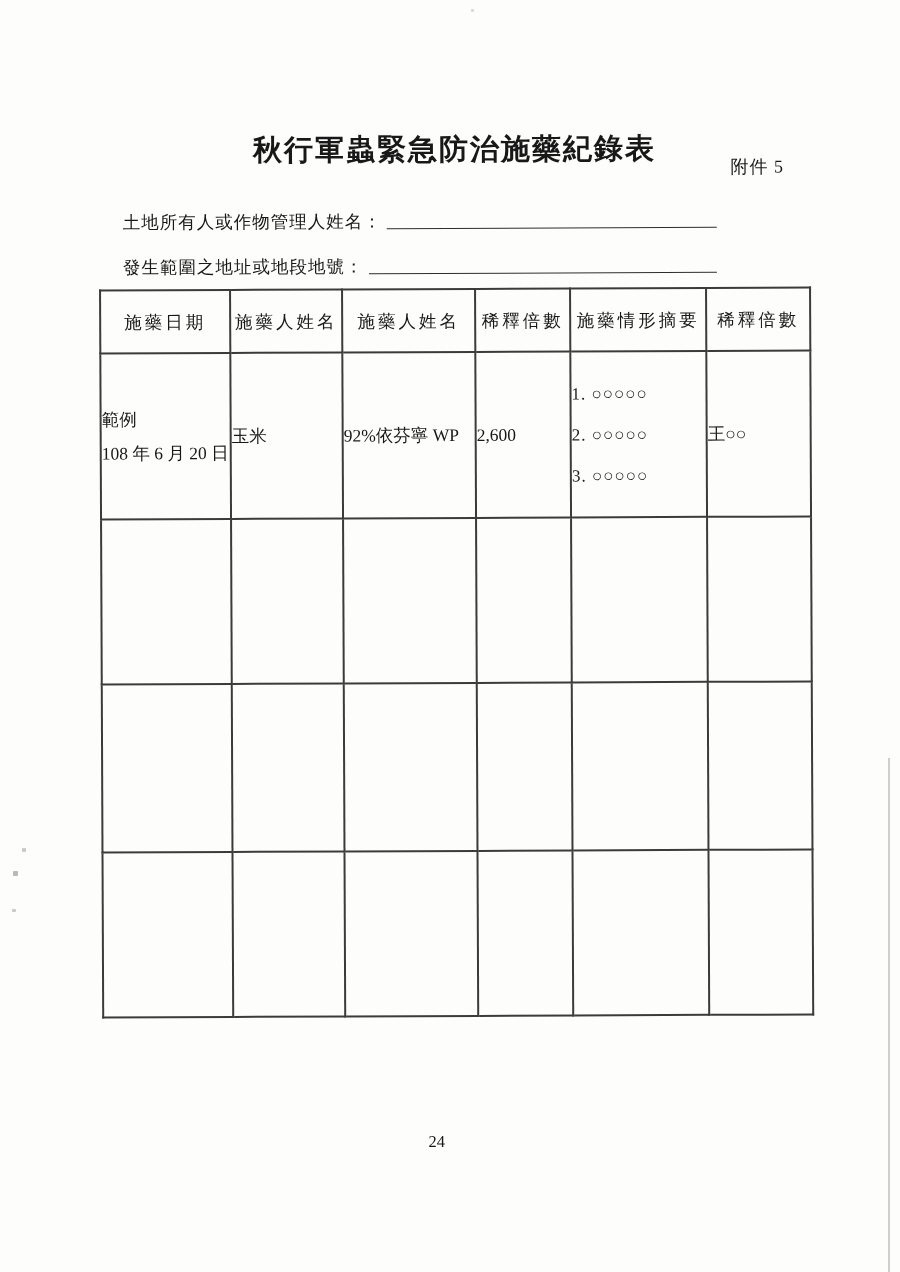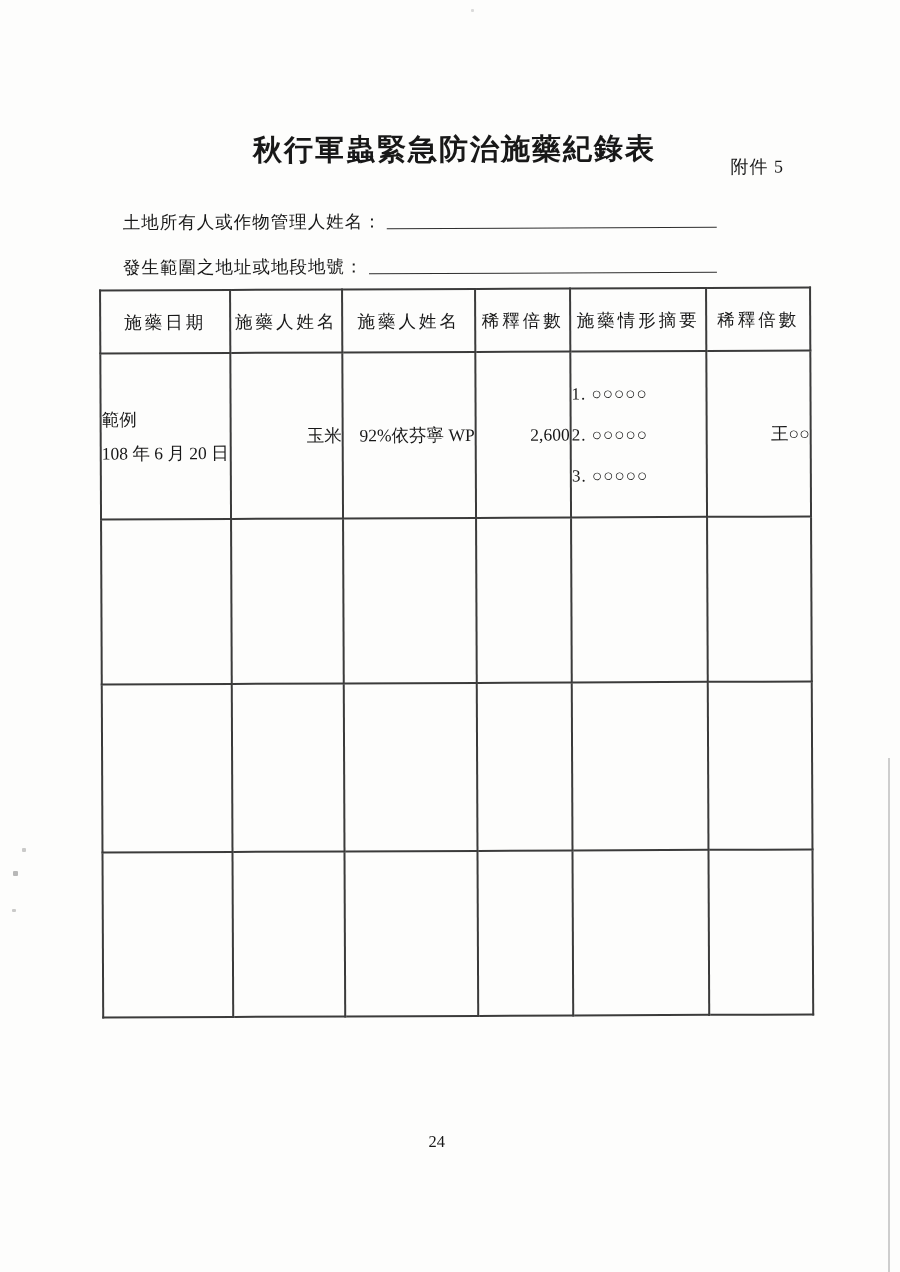--- a/index.html
+++ b/index.html
@@ -84,21 +84,21 @@
     letter-spacing: 3px;
     white-space: nowrap;
   }
   tr.example-row { height: 166px; font-size: 17.5px; }
   tr.blank-row-1 { height: 165px; }
   tr.blank-row-2 { height: 168px; }
   tr.blank-row-3 { height: 165px; }
 
   .cell-date { padding-left: 9px; }
   .cell-date .line { line-height: 34px; white-space: nowrap; }
-  .cell-center { text-align: right; font-family: Liberation Serif, serif; }
+  .cell-center { text-align: left; font-family: Liberation Serif, serif; }
   .cell-summary { padding-left: 10px; font-size: 17px; }
   .cell-summary .line { line-height: 41px; white-space: nowrap; letter-spacing: 1px; }
 
   .page-number {
     position: absolute;
     top: 1132px;
     left: 0;
     width: 868px;
     text-align: center;
     font-size: 16.5px;

